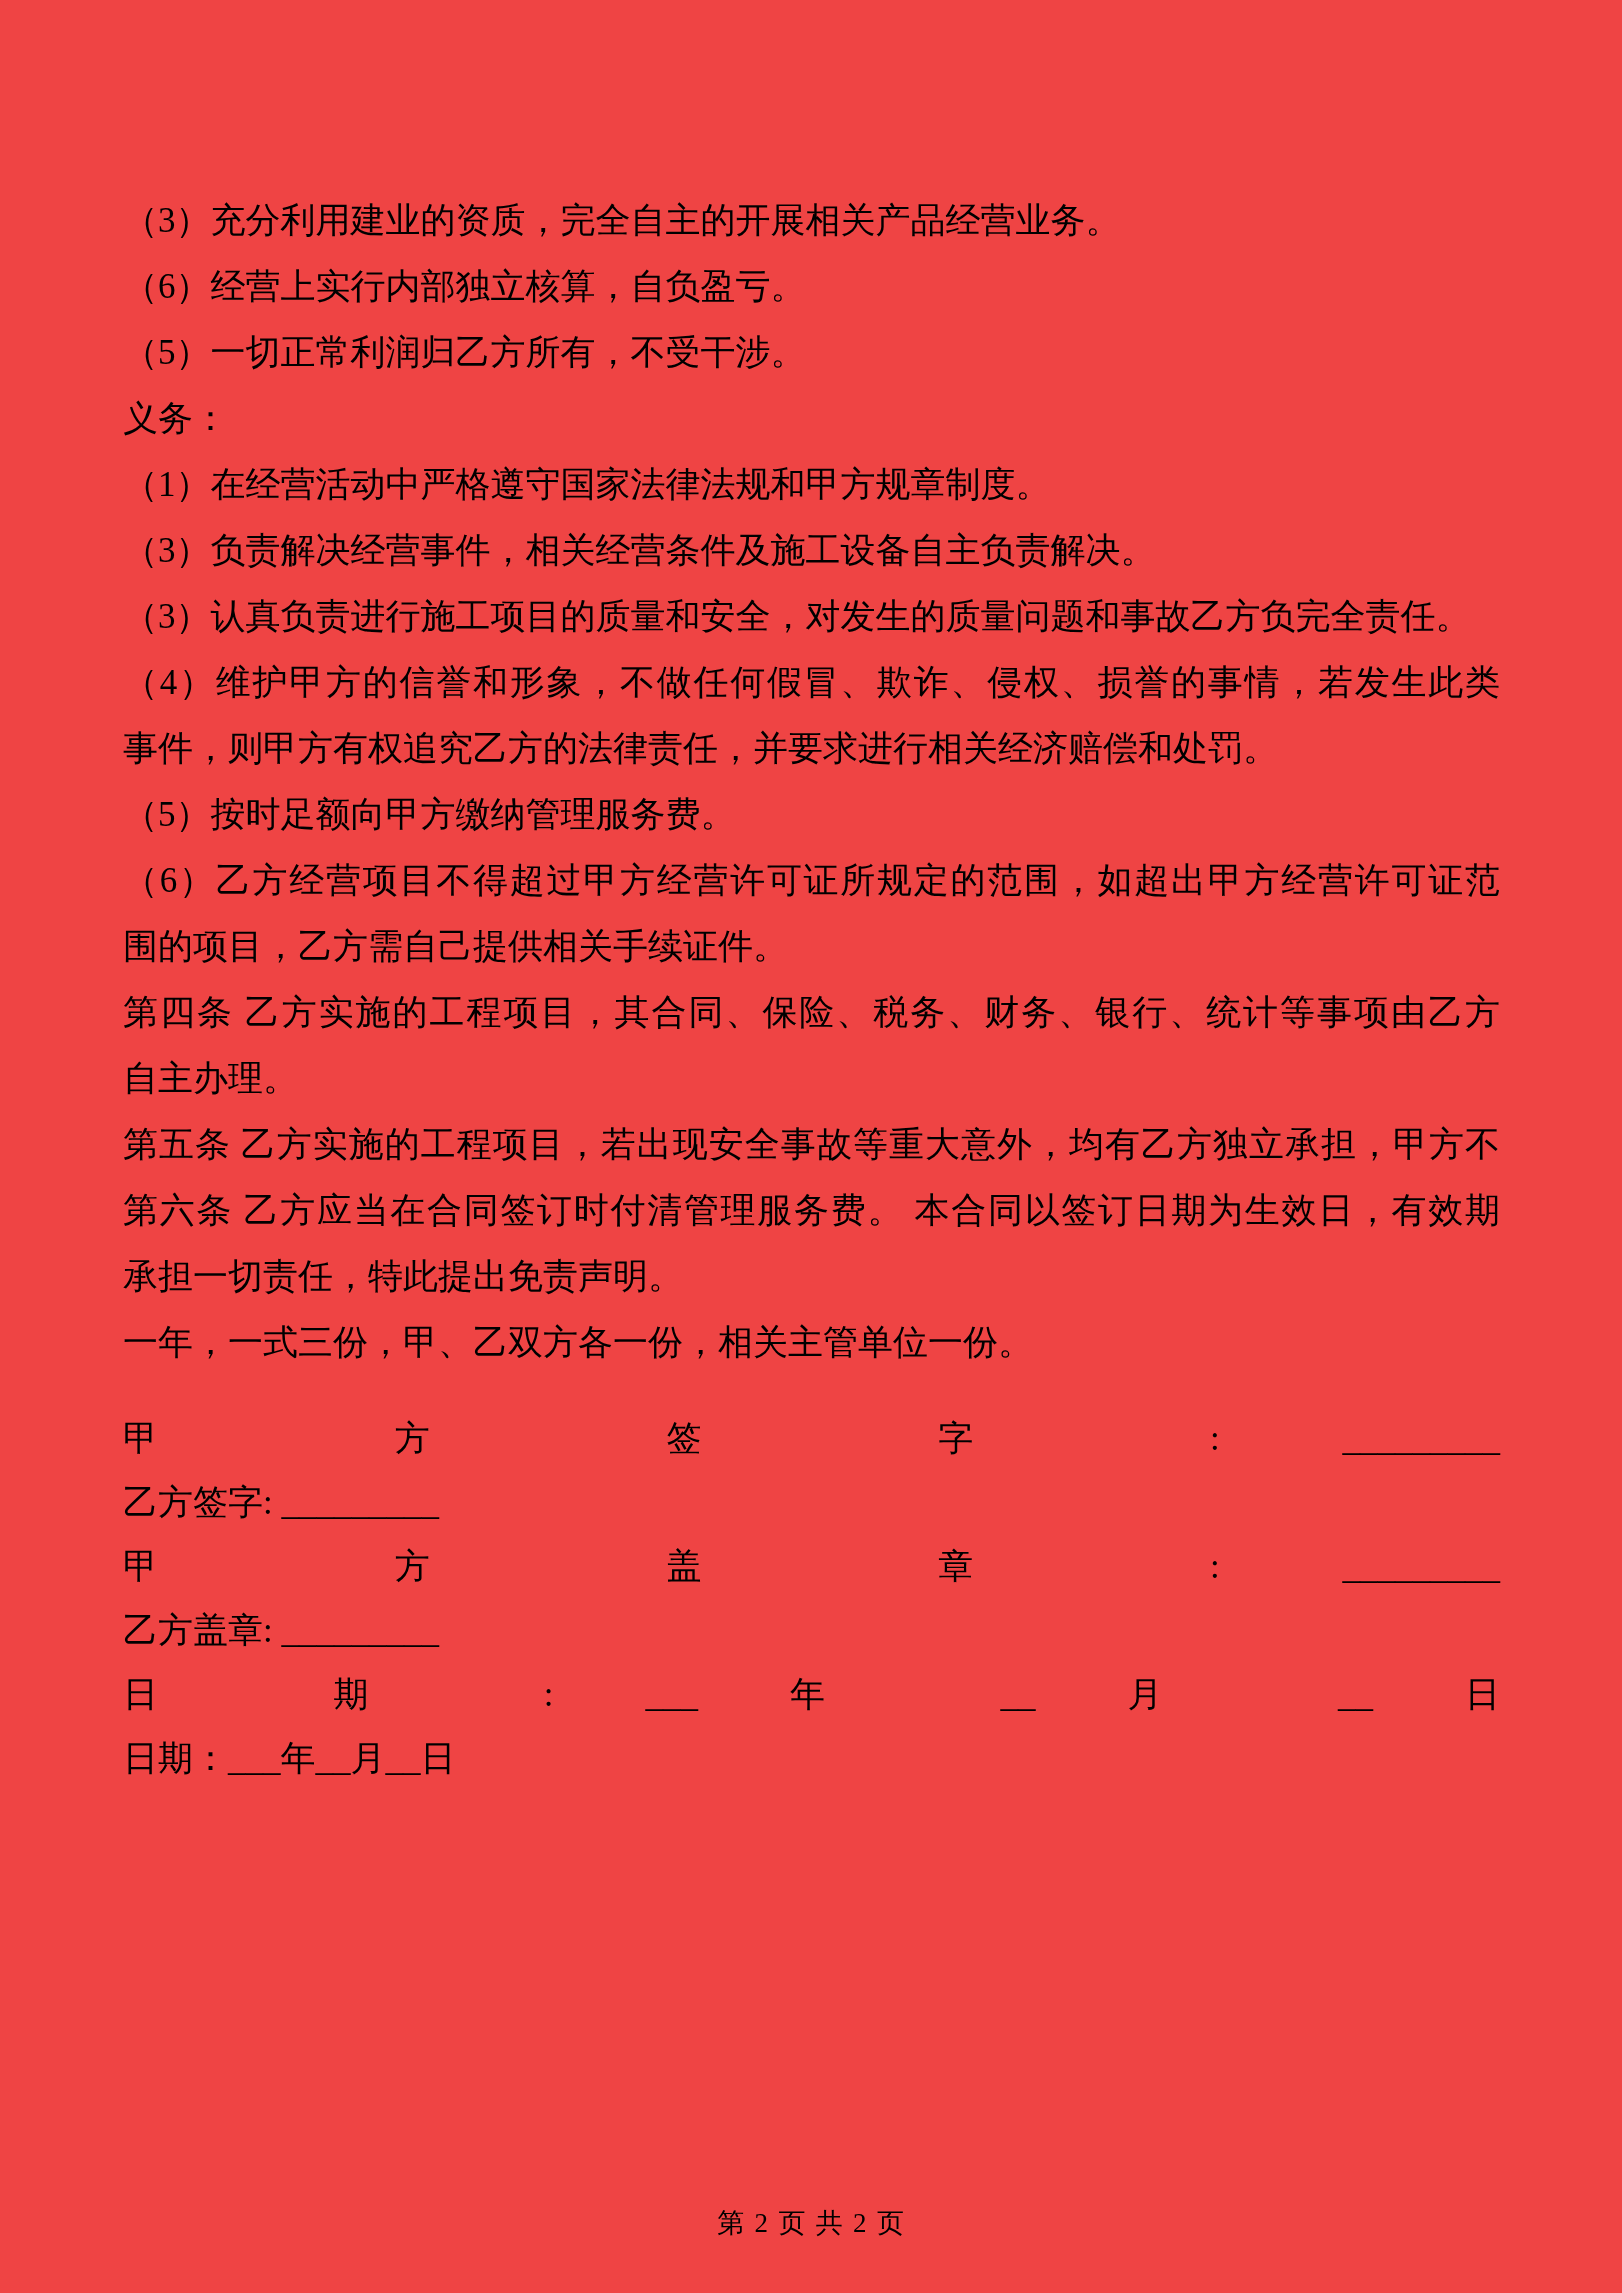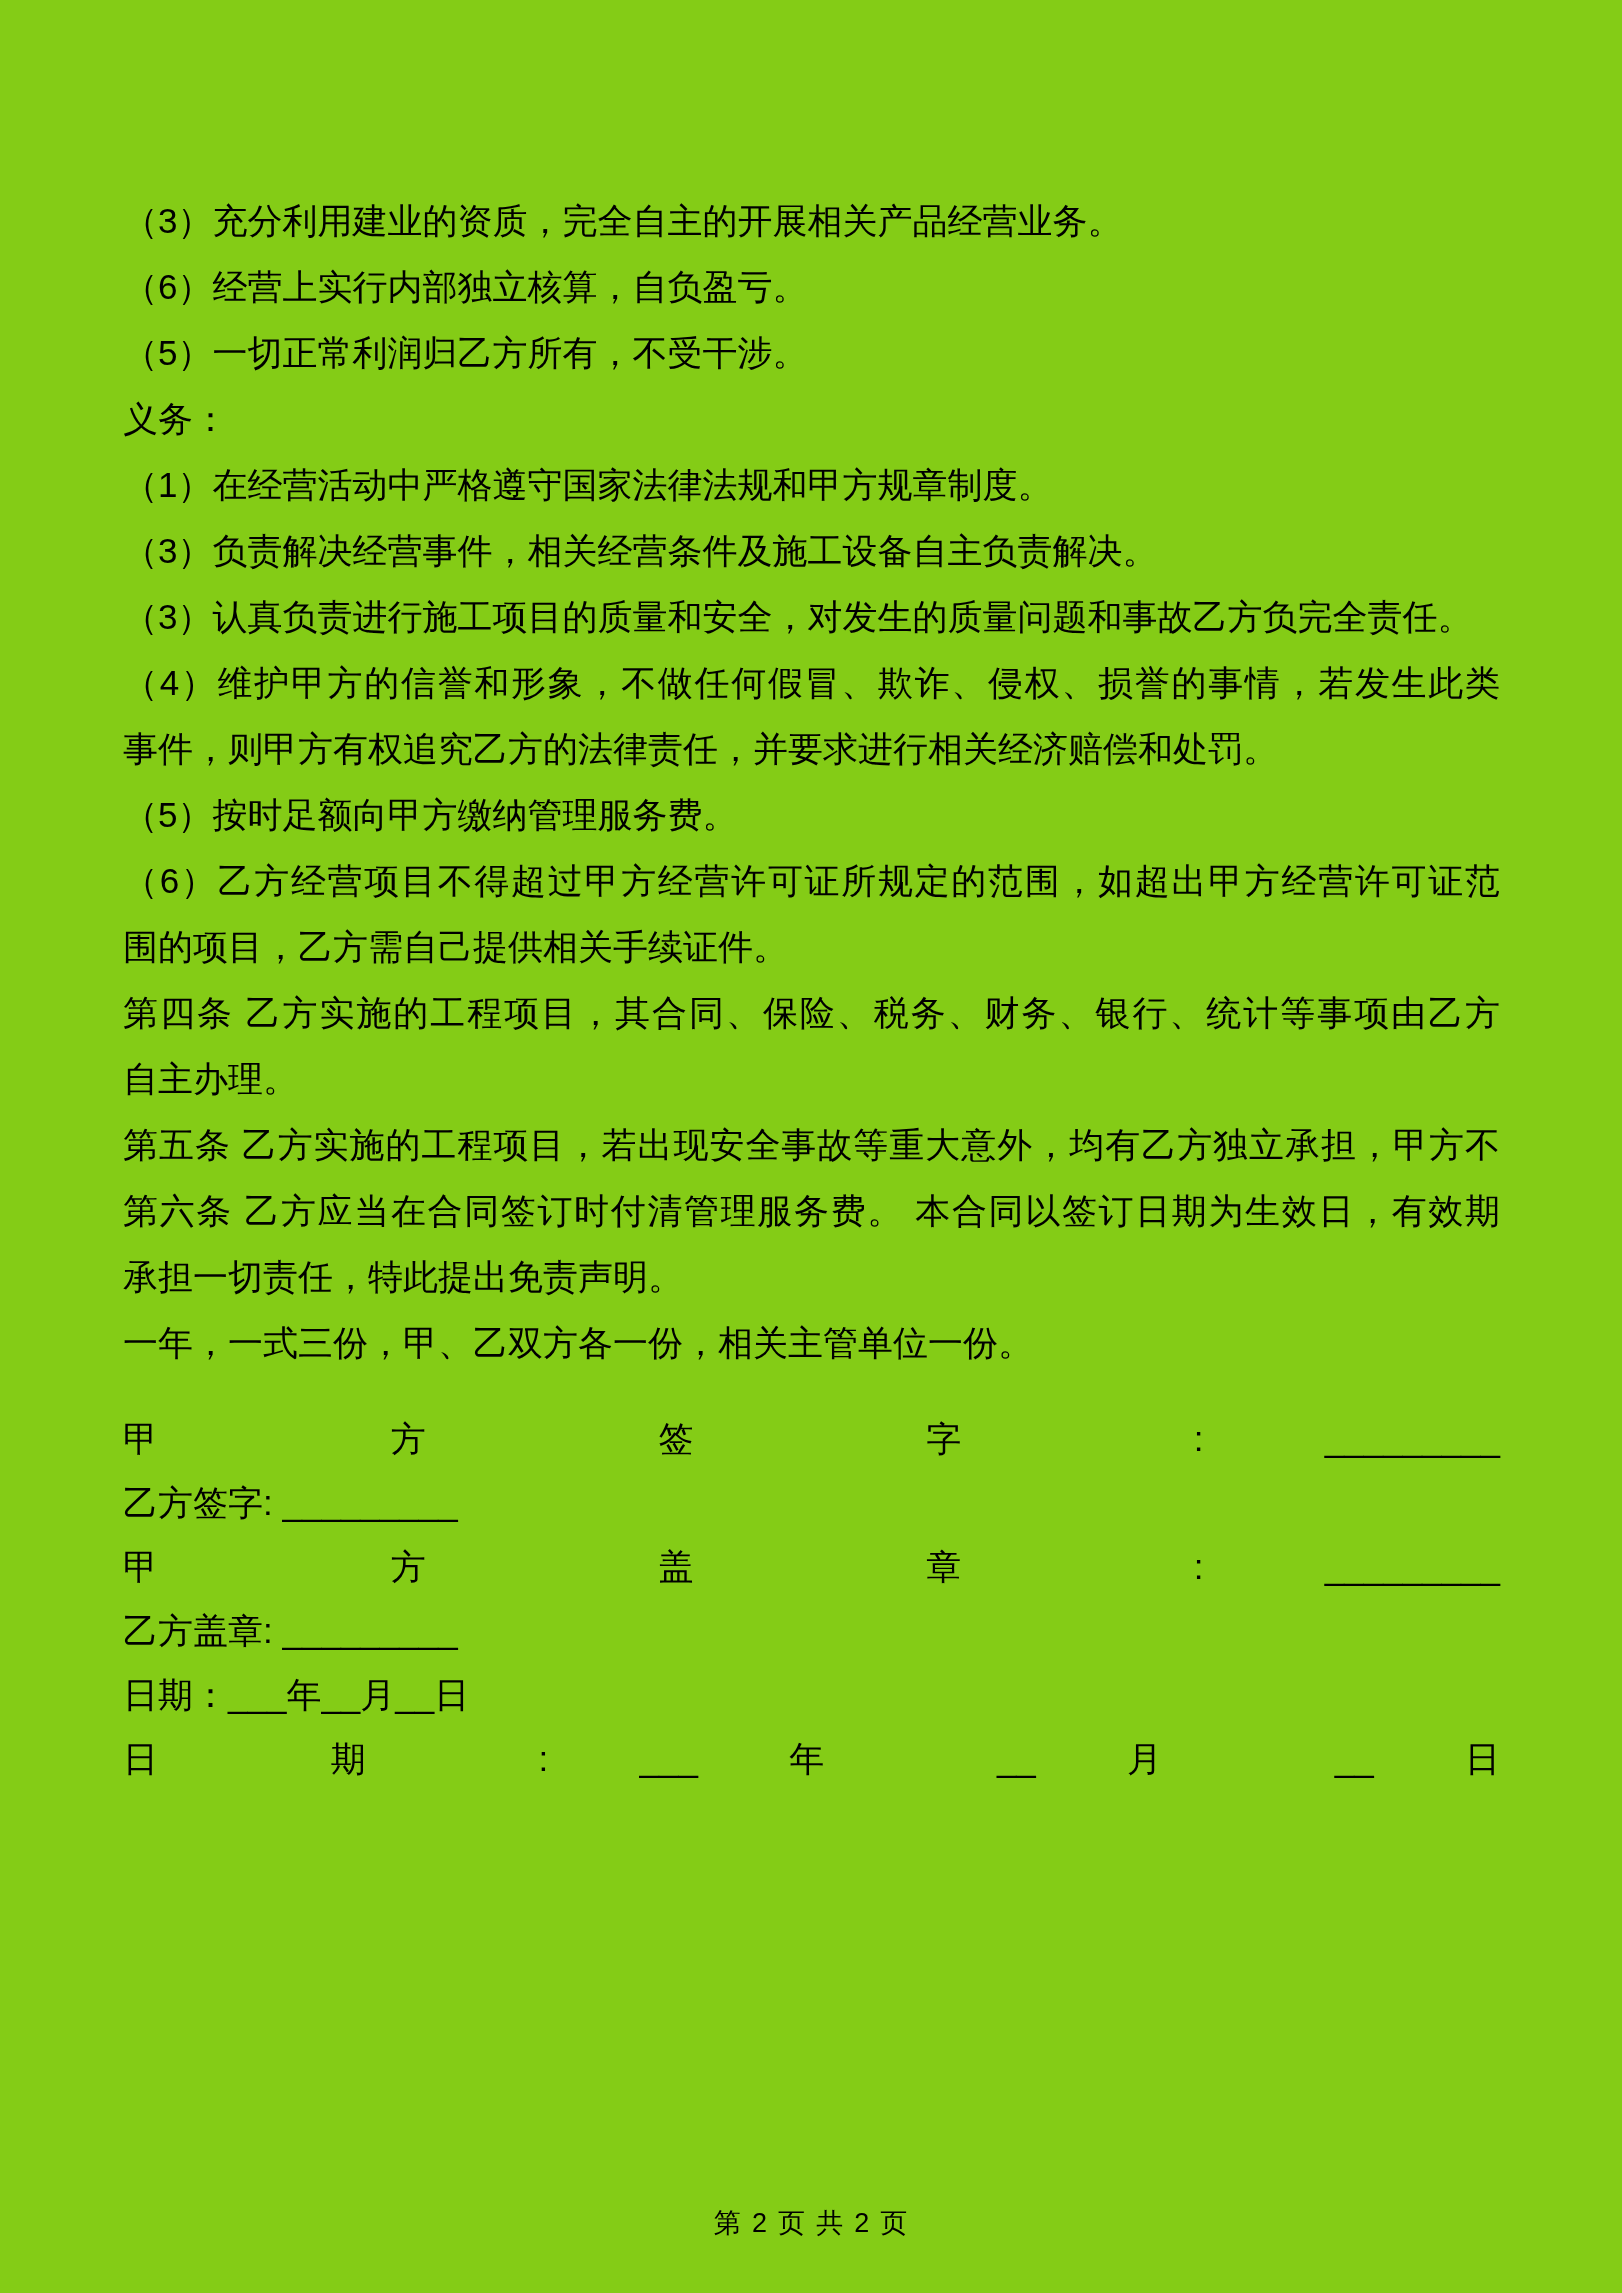--- a/index.html
+++ b/index.html
@@ -4,23 +4,23 @@
 <style>
   html, body {
     margin: 0;
     padding: 0;
     background: #ffffff;
   }
   .page {
     position: relative;
     width: 1623px;
     height: 2294px;
-    background: #84cc16;
+    background: #ef4444;
     color: #000000;
-    font-family: Liberation Sans, sans-serif;
+    font-family: Liberation Serif, serif;
     overflow: hidden;
   }
   .content {
     position: absolute;
     left: 123px;
     right: 123px;
     top: 188px;
   }
   .line {
     font-size: 35px;
@@ -73,19 +73,19 @@
     <div class="line just">第六条 乙方应当在合同签订时付清管理服务费。 本合同以签订日期为生效日，有效期</div>
     <div class="line">承担一切责任，特此提出免责声明。</div>
     <div class="line">一年，一式三份，甲、乙双方各一份，相关主管单位一份。</div>
 
     <div class="spacer"></div>
 
     <div class="line sig just">甲 方 签 字 : _________</div>
     <div class="line sig">乙方签字: _________</div>
     <div class="line sig just">甲 方 盖 章 : _________</div>
     <div class="line sig">乙方盖章: _________</div>
+    <div class="line sig just">日 期 : ___ 年 __ 月 __ 日</div>
     <div class="line sig">日期：___年__月__日</div>
-    <div class="line sig just">日 期 : ___ 年 __ 月 __ 日</div>
   </div>
 
   <div class="footer">第 2 页 共 2 页</div>
 </div>
 
 
 </body></html>

